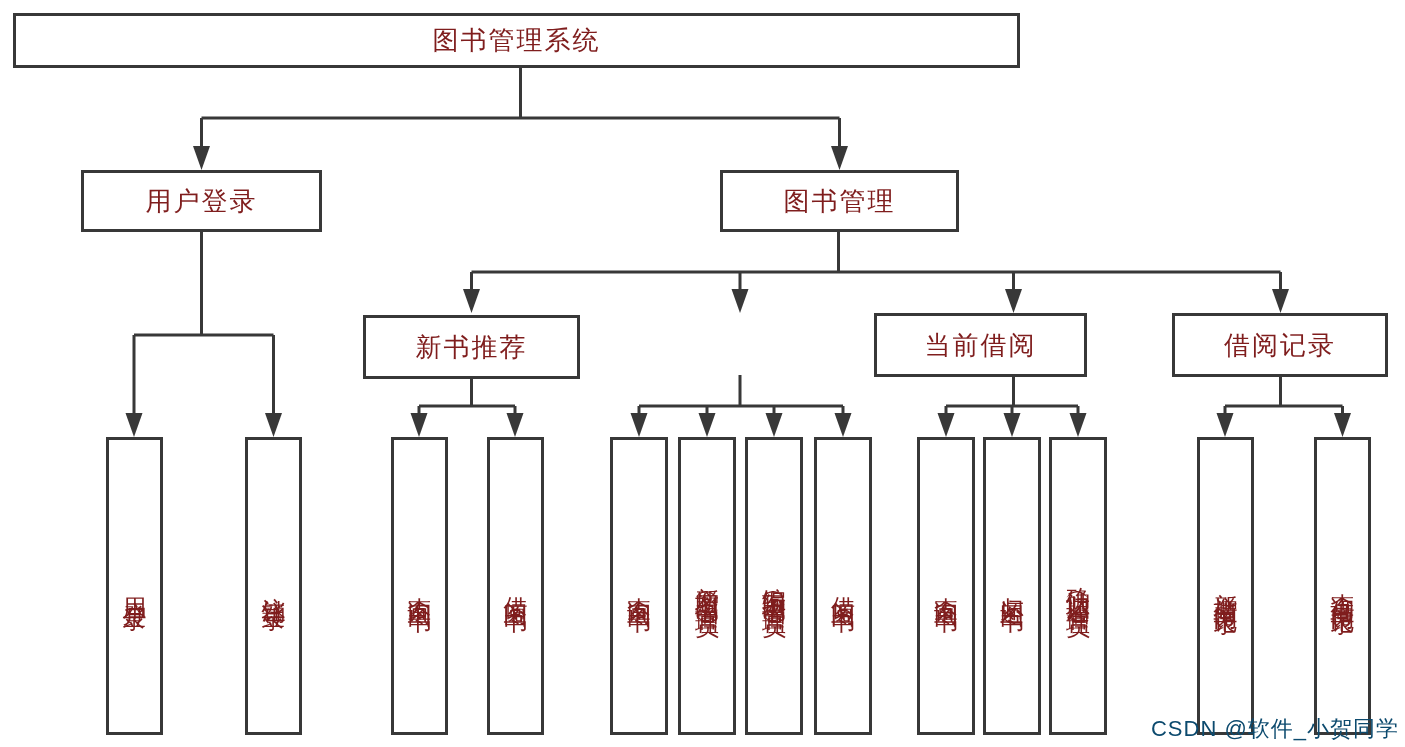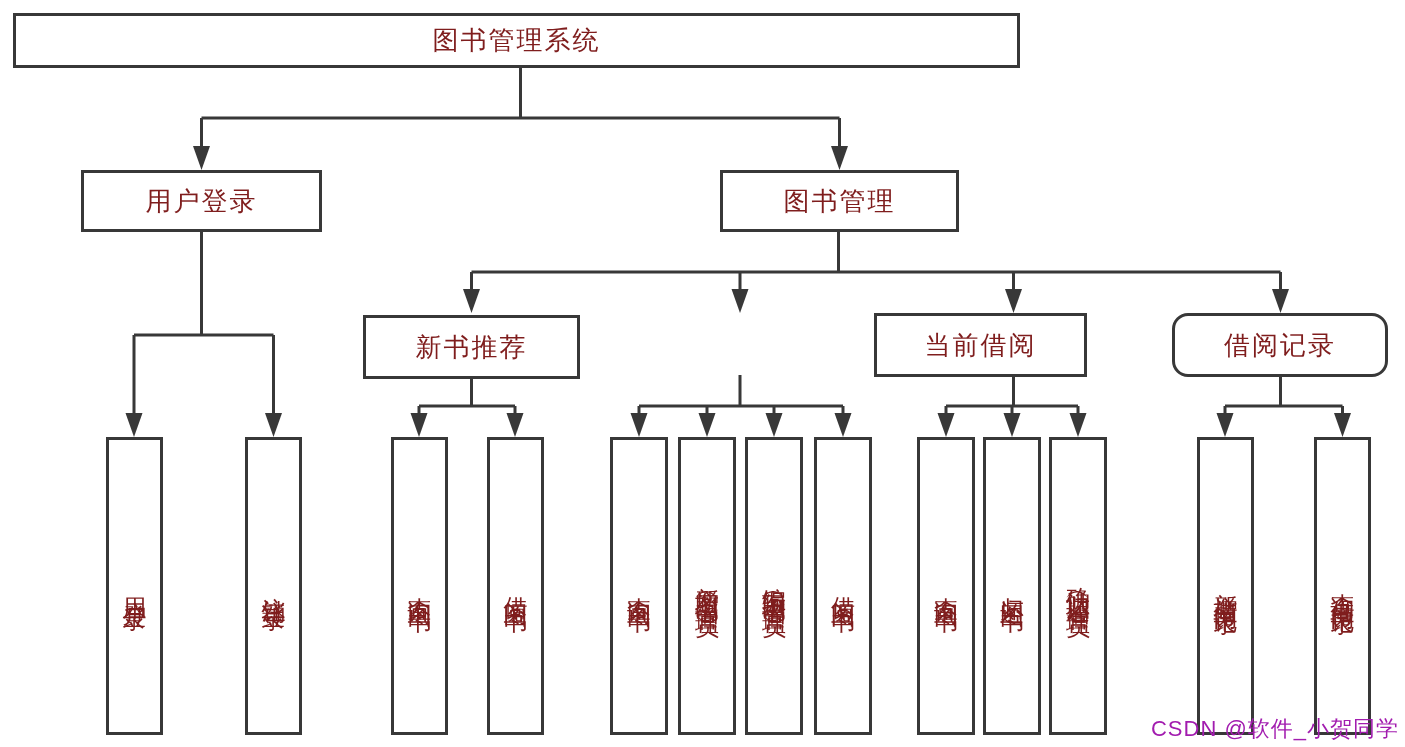--- a/index.html
+++ b/index.html
@@ -45,21 +45,21 @@
     text-orientation: mixed;
     font-size: 24px;
     letter-spacing: 4px;
     line-height: 1;
   }
   .watermark {
     position: absolute;
     right: 6px;
     bottom: 3px;
     font-size: 22px;
-    color: #a21caf;
+    color: #0c4a6e;
     letter-spacing: 1px;
     white-space: nowrap;
     z-index: 5;
   }
 </style>
 </head>
 <body>
 
 <div class="canvas">
 
@@ -123,21 +123,21 @@
   <div class="box hbox" style="left:720px; top:170px; width:239px; height:62px;">
     <span>图书管理</span>
   </div>
 
   <div class="box hbox" style="left:363px; top:315px; width:217px; height:64px;">
     <span>新书推荐</span>
   </div>
   <div class="box hbox" style="left:874px; top:313px; width:213px; height:64px;">
     <span>当前借阅</span>
   </div>
-  <div class="box hbox" style="left:1172px; top:313px; width:216px; height:64px;border-radius:16px;">
+  <div class="box hbox" style="left:1172px; top:313px; width:216px; height:64px;">
     <span>借阅记录</span>
   </div>
 
   <div class="box vbox" style="left:106px; top:437px; width:57px; height:298px;">
     <span>用户登录</span>
   </div>
   <div class="box vbox" style="left:245px; top:437px; width:57px; height:298px;">
     <span>注销登录</span>
   </div>
 

